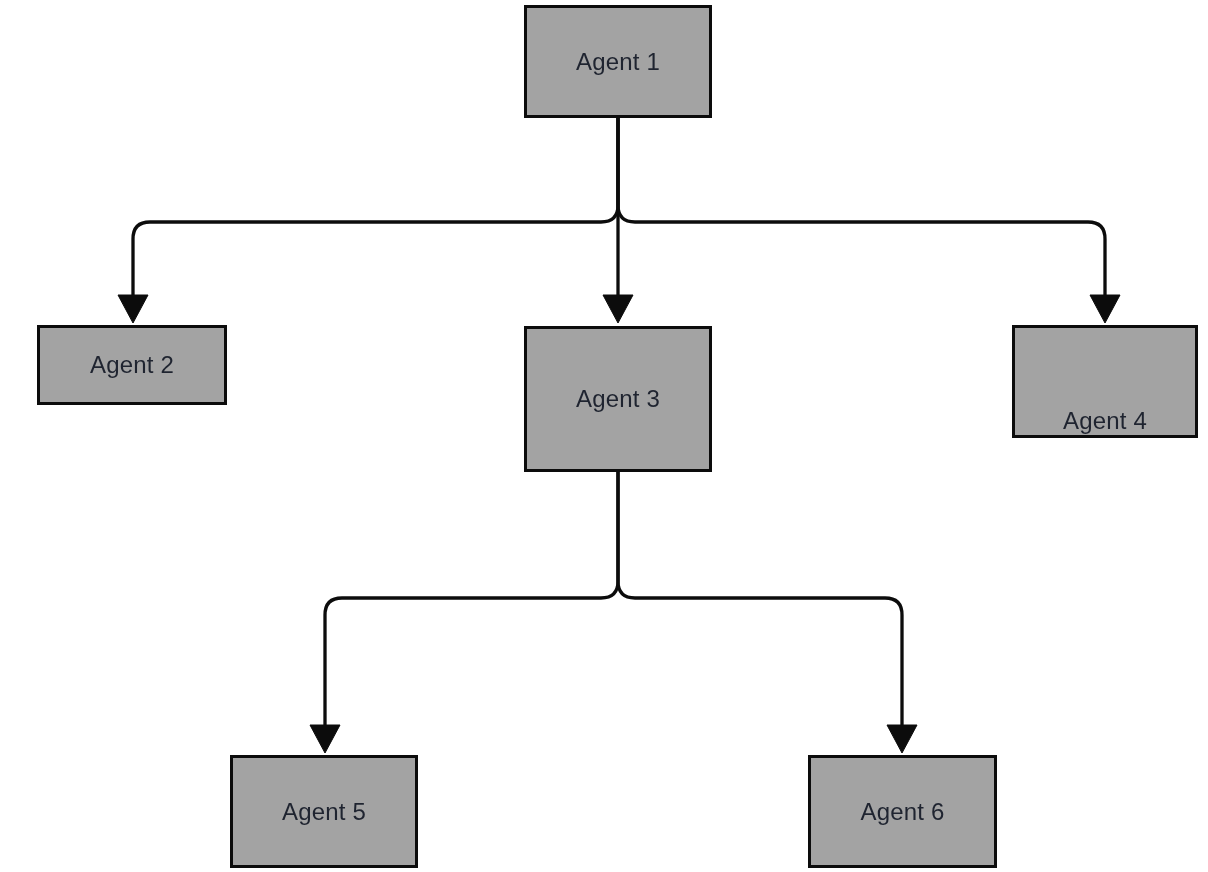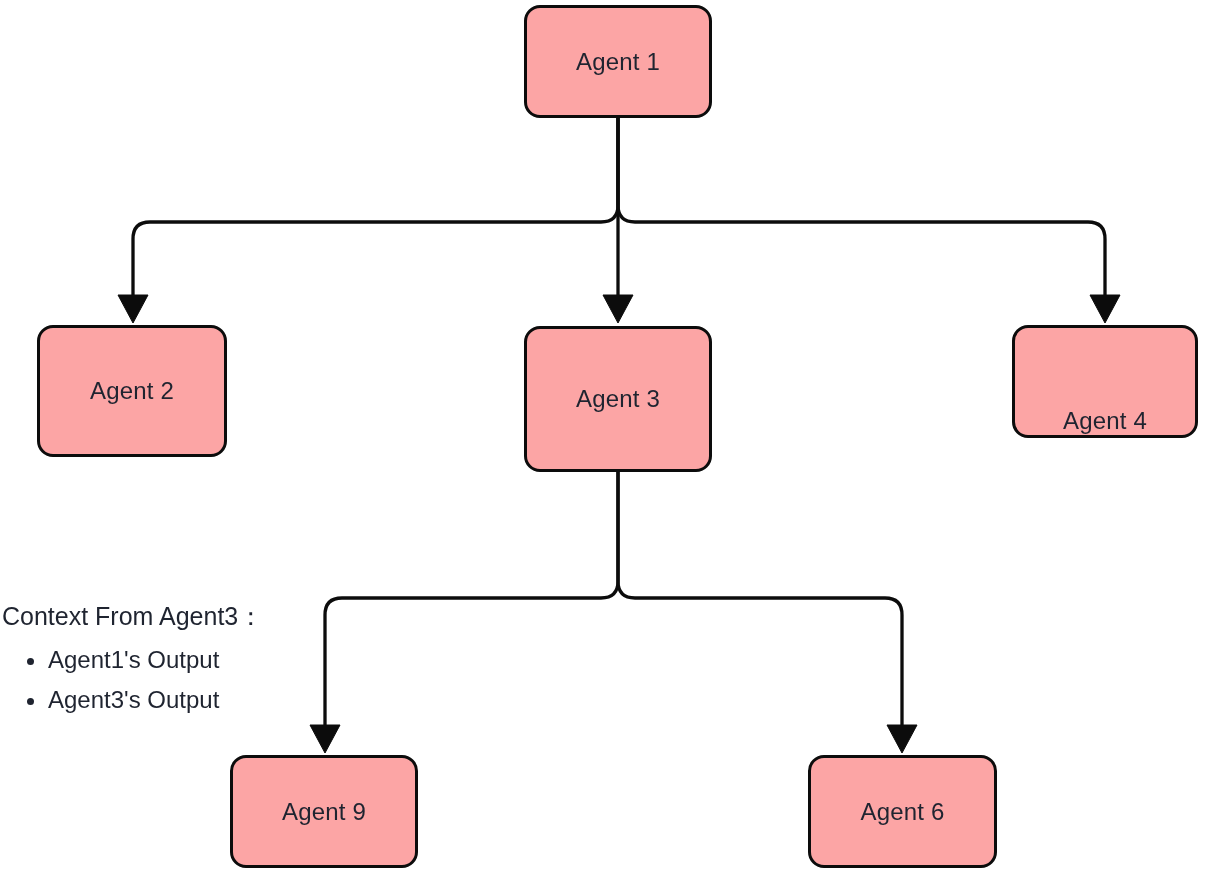--- a/index.html
+++ b/index.html
@@ -30,32 +30,32 @@
     stroke-linejoin: round;
   }
   .edge-layer polygon {
     fill: #0c0c0c;
     stroke: #0c0c0c;
     stroke-width: 1;
   }
   .node {
     position: absolute;
     box-sizing: border-box;
-    background: #fca5a5;
+    background: #a3a3a3;
     border: 3.3px solid #0c0c0c;
-    border-radius: 16px;
+    border-radius: 0;
     display: flex;
     align-items: center;
     justify-content: center;
     color: #1f2430;
     font-size: 24px;
     letter-spacing: 0.2px;
   }
   .n1 { left: 524px; top: 5px;   width: 188px; height: 113px; }
-  .n2 { left: 37px;  top: 325px; width: 190px; height: 132px; }
+  .n2 { left: 37px;  top: 325px; width: 190px; height: 80px; }
   .n3 { left: 524px; top: 326px; width: 188px; height: 146px; }
   .n4 { left: 1012px;top: 325px; width: 186px; height: 113px; align-items: flex-end; }
   .n5 { left: 230px; top: 755px; width: 188px; height: 113px; }
   .n6 { left: 808px; top: 755px; width: 189px; height: 113px; }
   .annotation {
     position: absolute;
     left: 2px;
     top: 598px;
     width: 300px;
     color: #1f2430;
@@ -103,27 +103,20 @@
   <div class="node n2">
     <span>Agent 2</span>
   </div>
   <div class="node n3">
     <span>Agent 3</span>
   </div>
   <div class="node n4">
     <span>Agent 4</span>
   </div>
   <div class="node n5">
-    <span>Agent 9</span>
+    <span>Agent 5</span>
   </div>
   <div class="node n6">
     <span>Agent 6</span>
   </div>
 
-  <div class="annotation">
-    <div class="annotation-title">Context From Agent3：</div>
-    <ul>
-      <li>Agent1's Output</li>
-      <li>Agent3's Output</li>
-    </ul>
-  </div>
 
 </div>
 
 </body></html>

